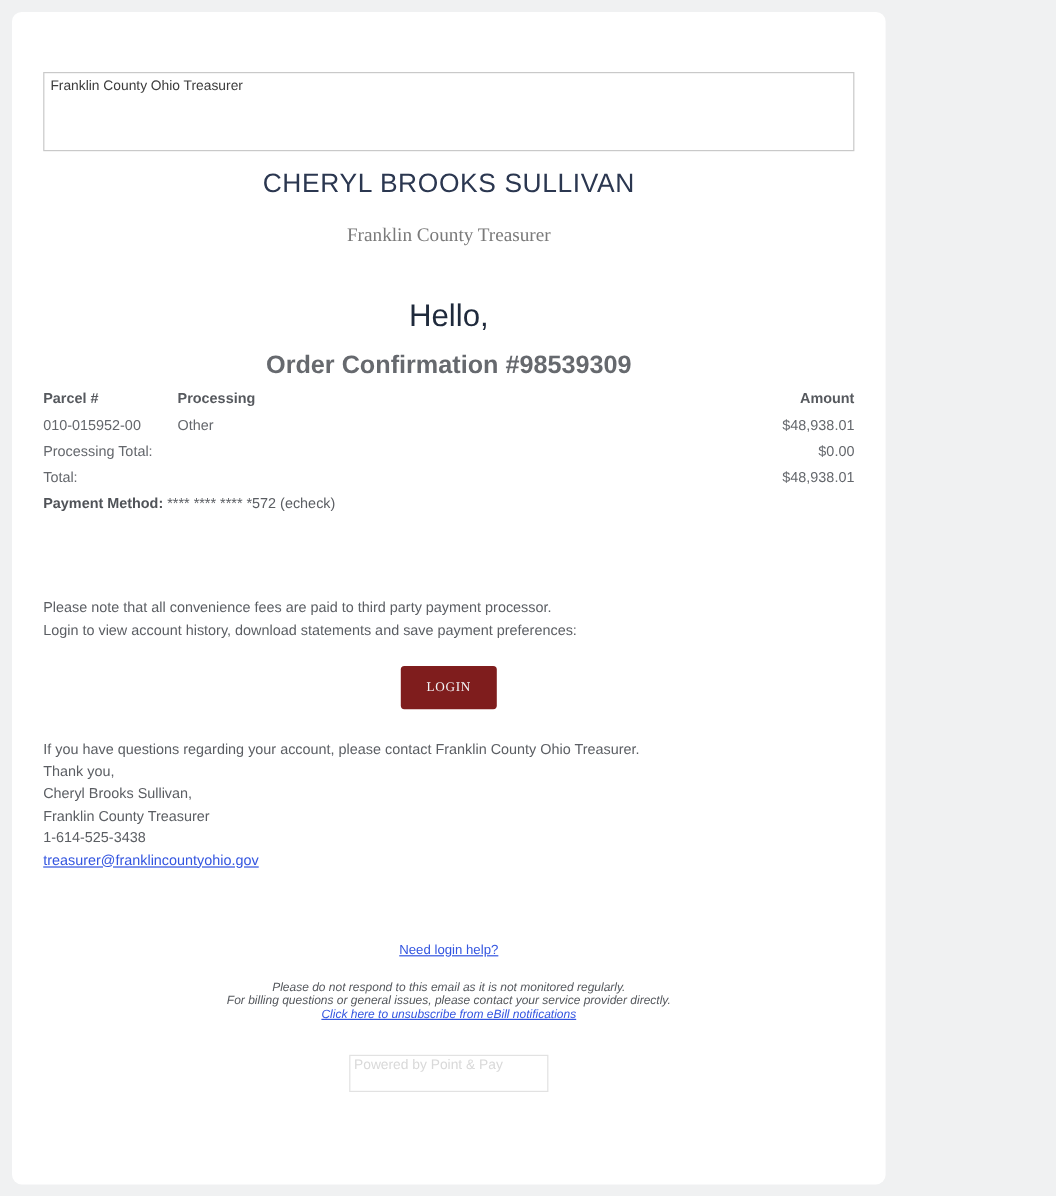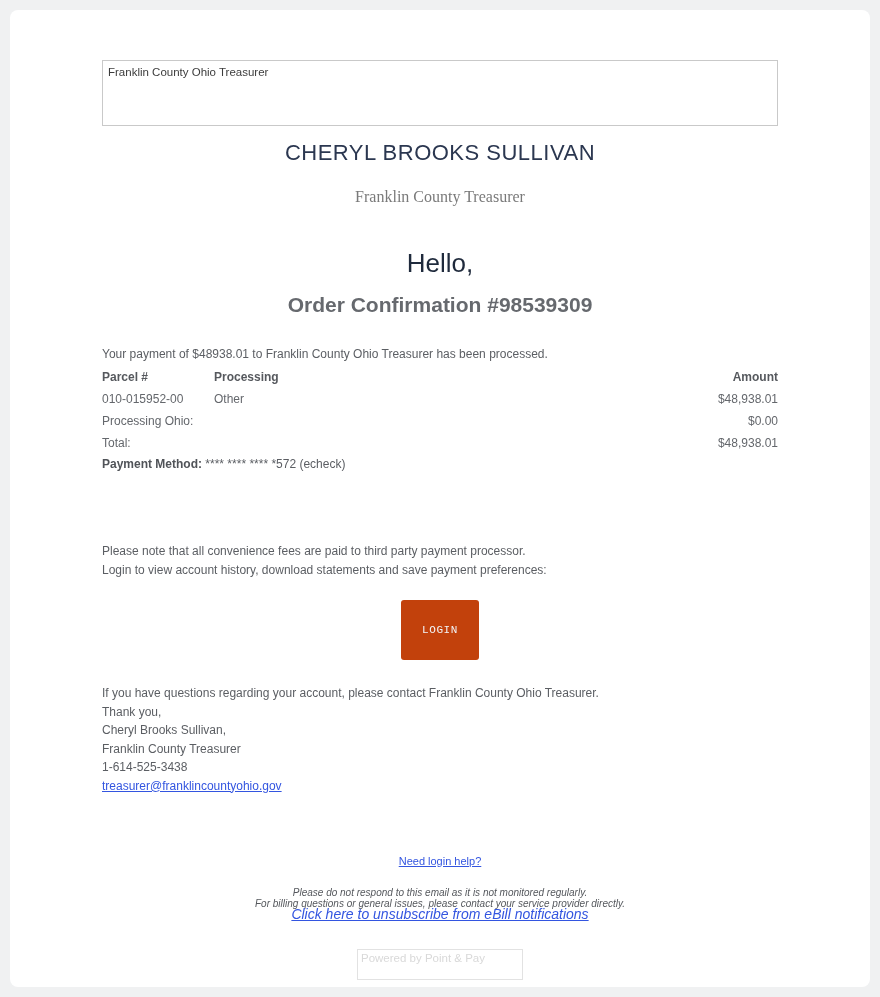--- a/index.html
+++ b/index.html
@@ -3,21 +3,21 @@
 <meta charset="utf-8">
 <style>
   * { box-sizing: border-box; margin: 0; padding: 0; }
   html, body { width: 880px; }
   body {
     background: #f0f1f2;
     font-family: "Liberation Sans", sans-serif;
     -webkit-font-smoothing: antialiased;
   }
   .card {
-    width: 860px;
+    width: 728px;
     height: 977px;
     margin: 10px;
     background: #ffffff;
     border-radius: 8px;
     overflow: hidden;
   }
   .content {
     width: 676px;
     margin: 0 auto;
     padding-top: 50px;
@@ -83,28 +83,28 @@
   .c2 { flex: 1; }
   .c3 { width: 120px; text-align: right; }
   .pay-line { margin-top: 6px; }
   .pay-line b { color: #505archive358; color: #505358; }
   .saved-note { margin-top: 4px; }
   .fees-note { margin-top: 72px; }
   .login-note { margin-top: 4px; }
   .btn-wrap { margin-top: 22px; text-align: center; }
   .login-btn {
     display: inline-block;
-    background: #c2410c;
+    background: #7f1d1d;
     color: #f2f4f7;
     border: none;
     border-radius: 3px;
-    font-family: Liberation Mono, monospace;
+    font-family: Liberation Serif, serif;
     font-size: 11px;
     letter-spacing: 0.6px;
-    padding: 24px 21px;
+    padding: 12px 21px;
     cursor: pointer;
   }
   .contact { margin-top: 24px; }
   .contact p { font-size: 12px; line-height: 18.5px; color: #5b5e63; }
   a.link {
     color: #3355e0;
     text-decoration: underline;
   }
   .help-wrap {
     margin-top: 60px;
@@ -112,21 +112,21 @@
     font-size: 11px;
   }
   .fine-print {
     margin-top: 20px;
     text-align: center;
     font-size: 10px;
     line-height: 11px;
     color: #55585d;
     font-style: italic;
   }
-  .fine-print a.link { font-size: 14px; }
+  .fine-print a.link { font-size: 10px; }
   .powered-wrap { margin-top: 27px; text-align: center; }
   .powered-box {
     display: inline-block;
     width: 166px;
     height: 31px;
     border: 1px solid #e2e2e2;
     text-align: left;
     font-size: 11.5px;
     color: #d9d9d9;
     padding: 2px 3px;
@@ -141,35 +141,34 @@
     <div class="from-box">
       <span>Franklin County Ohio Treasurer</span>
     </div>
 
     <div class="org-name">CHERYL BROOKS SULLIVAN</div>
     <div class="org-title">Franklin County Treasurer</div>
 
     <div class="greeting">Hello,</div>
     <div class="order-title">Order Confirmation #98539309</div>
 
-    <p class="body-text processed">Your payment of $48938.01 to Franklin County Ohio Treasurer has been processed.</p>
 
     <div class="tbl">
       <div class="tbl-row tbl-head">
         <div class="c1">Parcel #</div>
         <div class="c2">Processing</div>
         <div class="c3">Amount</div>
       </div>
       <div class="tbl-row">
         <div class="c1">010-015952-00</div>
         <div class="c2">Other</div>
         <div class="c3">$48,938.01</div>
       </div>
       <div class="tbl-row">
-        <div class="c2">Processing Ohio:</div>
+        <div class="c2">Processing Total:</div>
         <div class="c3">$0.00</div>
       </div>
       <div class="tbl-row">
         <div class="c2">Total:</div>
         <div class="c3">$48,938.01</div>
       </div>
     </div>
 
     <p class="body-text pay-line"><b>Payment Method:</b> <span>**** **** **** *572 (echeck)</span></p>
 

